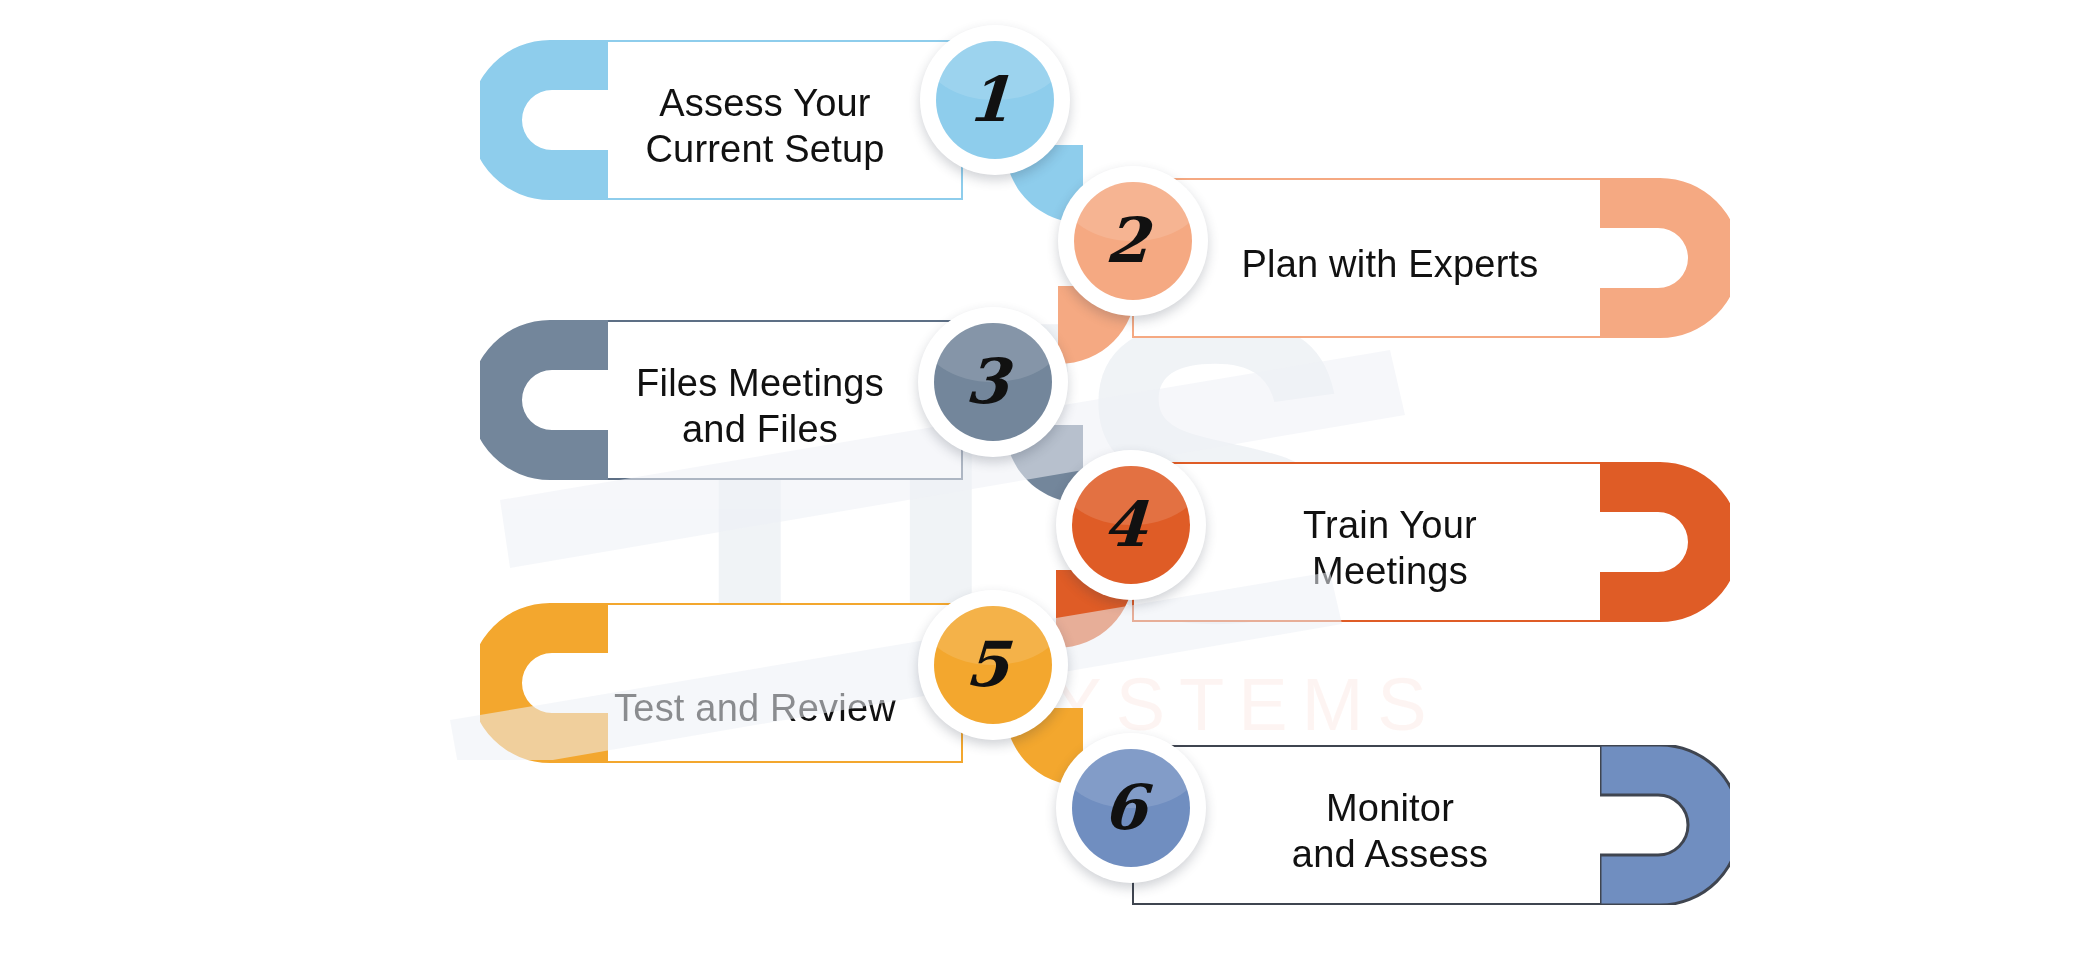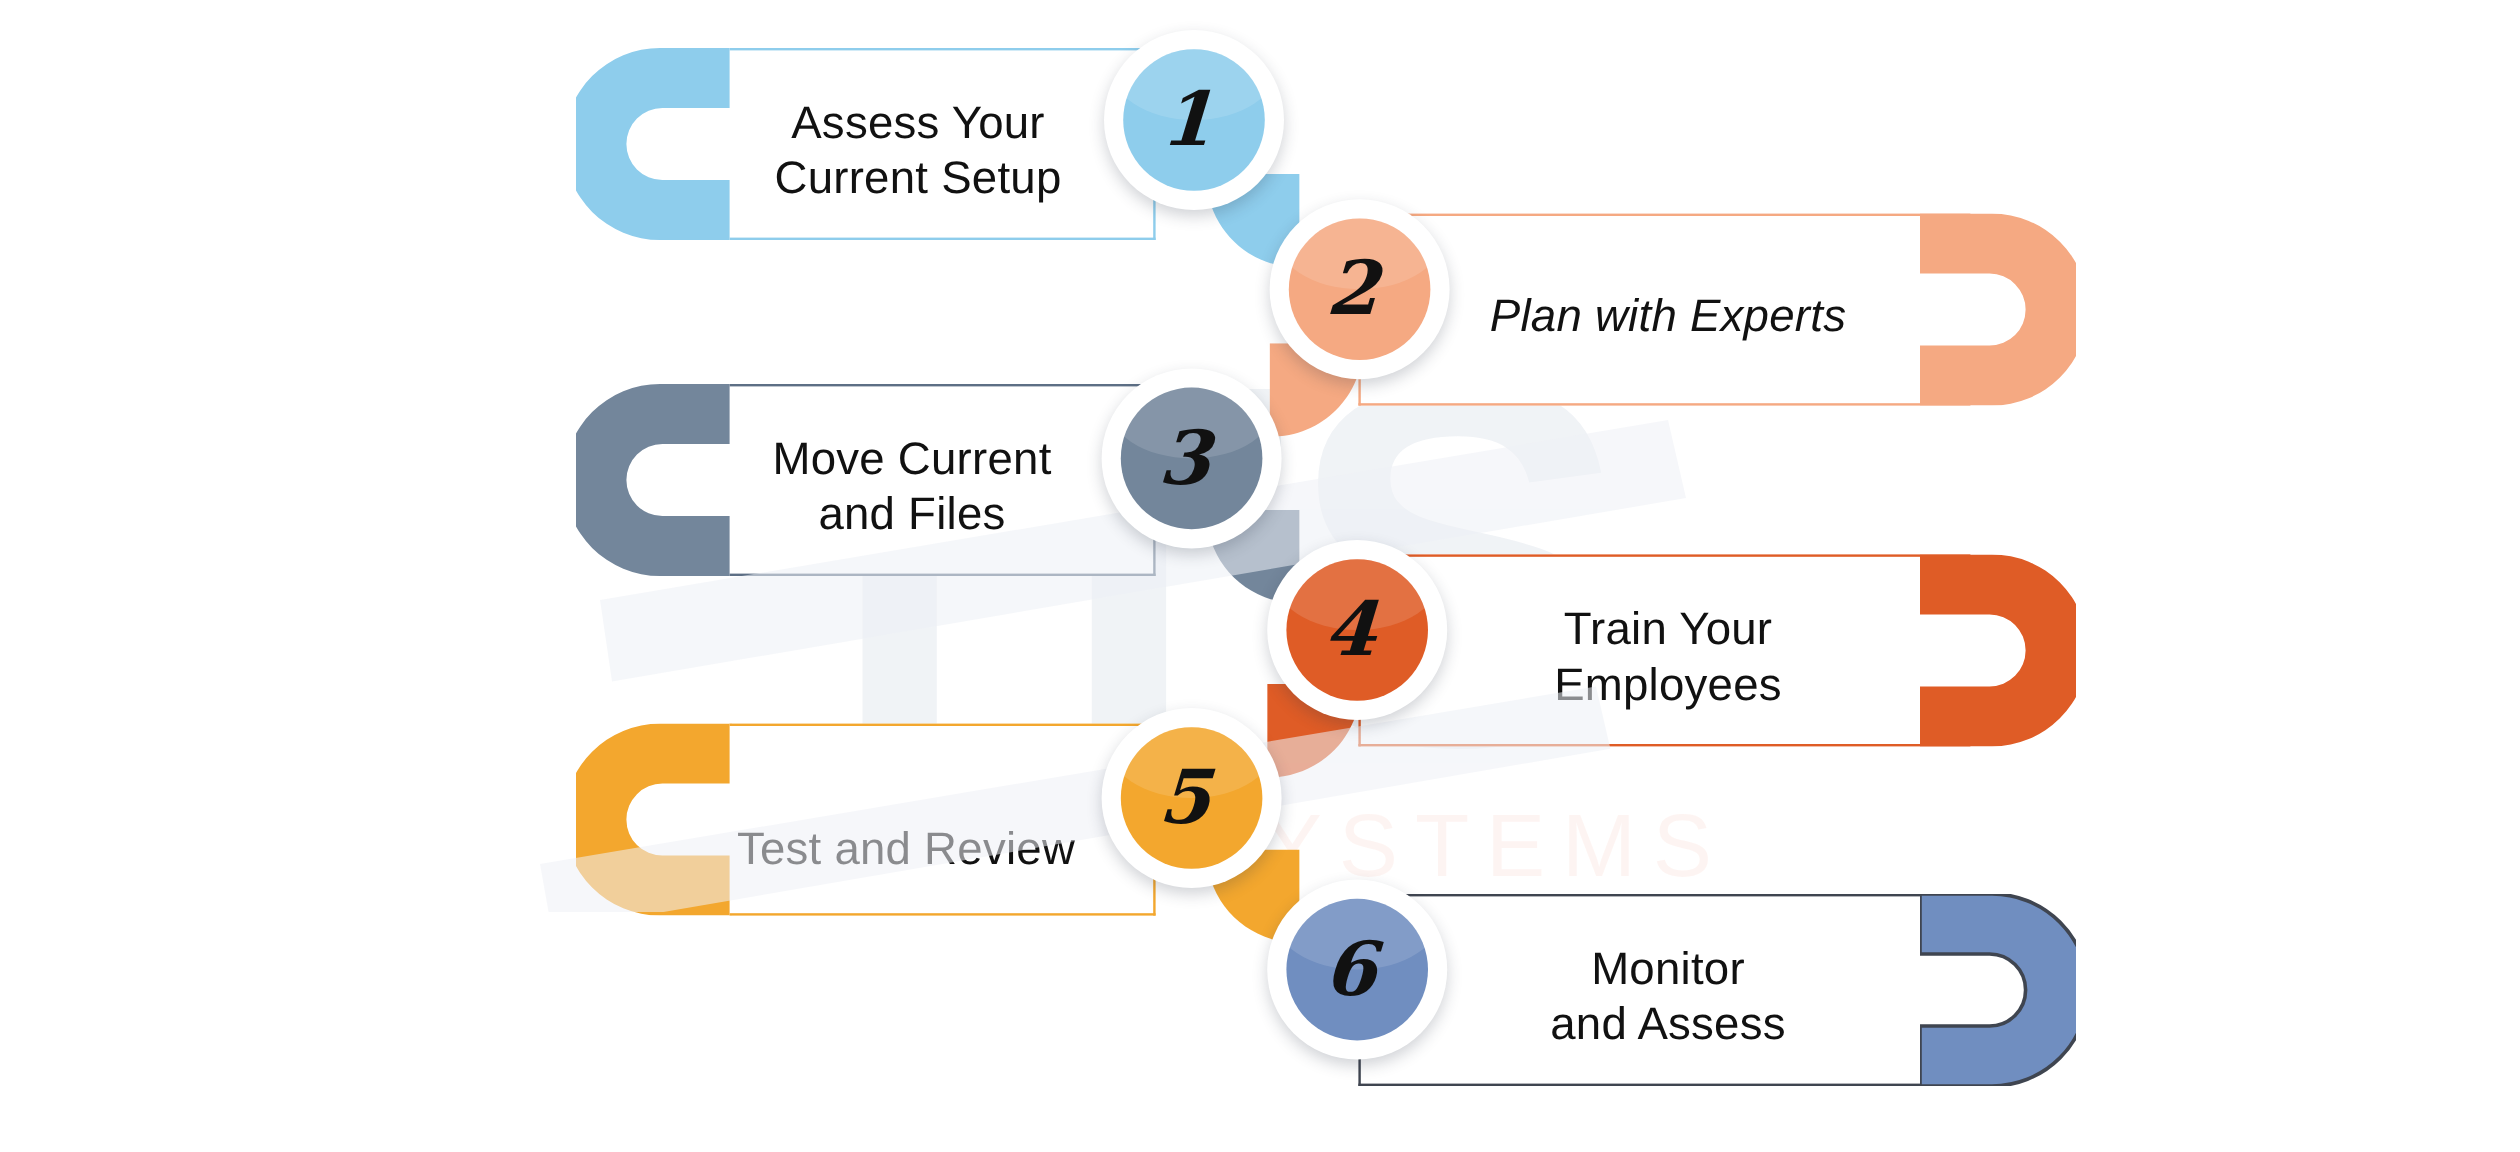--- a/index.html
+++ b/index.html
@@ -166,42 +166,42 @@
   </div>
 
   <div class="step" style="left:0;top:178px;">
     <div class="bar right-open" style="left:1132px;width:510px;border-top-color:#f5a982;border-bottom-color:#f5a982;border-left-color:#f5a982;"></div>
     <div class="cap" style="left:1600px;">
       <svg viewBox="0 0 130 160" width="130" height="160" aria-hidden="true">
         <path d="M0,0 L60,0 A80,80 0 0 1 60,160 L0,160 L0,110 L58,110
                  A30,30 0 0 0 58,50 L0,50 Z" fill="#f5a982"></path>
       </svg>
     </div>
-    <div class="label align-center" style="left:1150px;width:480px;font-style:italic;">Plan with Experts</div>
+    <div class="label align-center" style="left:1150px;width:480px;">Plan with Experts</div>
     <div class="badge" style="left:1058px;top:-12px;">
       <div class="badge-inner" style="background:#f5a982;">
         <span class="badge-num">2</span>
       </div>
     </div>
     <div class="notch" style="left:1058px;top:108px;">
       <svg viewBox="0 0 78 78" width="78" height="78" aria-hidden="true">
         <path d="M78,0 C78,44 44,78 0,78 L0,0 Z" fill="#f5a982"></path>
       </svg>
     </div>
   </div>
 
   <div class="step" style="left:0;top:320px;">
     <div class="cap" style="left:480px;">
       <svg viewBox="0 0 130 160" width="130" height="160" aria-hidden="true">
         <path d="M130,0 L70,0 A80,80 0 0 0 70,160 L130,160 L130,110 L72,110
                  A30,30 0 0 1 72,50 L130,50 Z" fill="#73869b"></path>
       </svg>
     </div>
     <div class="bar left-open" style="left:608px;width:355px;border-top-color:#5d6f85;border-bottom-color:#5d6f85;border-right-color:#5d6f85;"></div>
-    <div class="label align-center" style="left:570px;width:380px;">Move Current
+    <div class="label align-center" style="left:570px;width:380px;">Files Meetings
 and Files</div>
     <div class="badge" style="left:918px;top:-13px;">
       <div class="badge-inner" style="background:#73869b;">
         <span class="badge-num">3</span>
       </div>
     </div>
     <div class="notch" style="left:1005px;top:105px;">
       <svg viewBox="0 0 78 78" width="78" height="78" aria-hidden="true">
         <path d="M0,0 C0,44 34,78 78,78 L78,0 Z" fill="#73869b"></path>
       </svg>
@@ -210,21 +210,21 @@
 
   <div class="step" style="left:0;top:462px;">
     <div class="bar right-open" style="left:1132px;width:510px;border-top-color:#df5c26;border-bottom-color:#df5c26;border-left-color:#df5c26;"></div>
     <div class="cap" style="left:1600px;">
       <svg viewBox="0 0 130 160" width="130" height="160" aria-hidden="true">
         <path d="M0,0 L60,0 A80,80 0 0 1 60,160 L0,160 L0,110 L58,110
                  A30,30 0 0 0 58,50 L0,50 Z" fill="#df5c26"></path>
       </svg>
     </div>
     <div class="label align-center" style="left:1160px;width:460px;">Train Your
-Employees</div>
+Meetings</div>
     <div class="badge" style="left:1056px;top:-12px;">
       <div class="badge-inner" style="background:#df5c26;">
         <span class="badge-num">4</span>
       </div>
     </div>
     <div class="notch" style="left:1056px;top:108px;">
       <svg viewBox="0 0 78 78" width="78" height="78" aria-hidden="true">
         <path d="M78,0 C78,44 44,78 0,78 L0,0 Z" fill="#df5c26"></path>
       </svg>
     </div>

